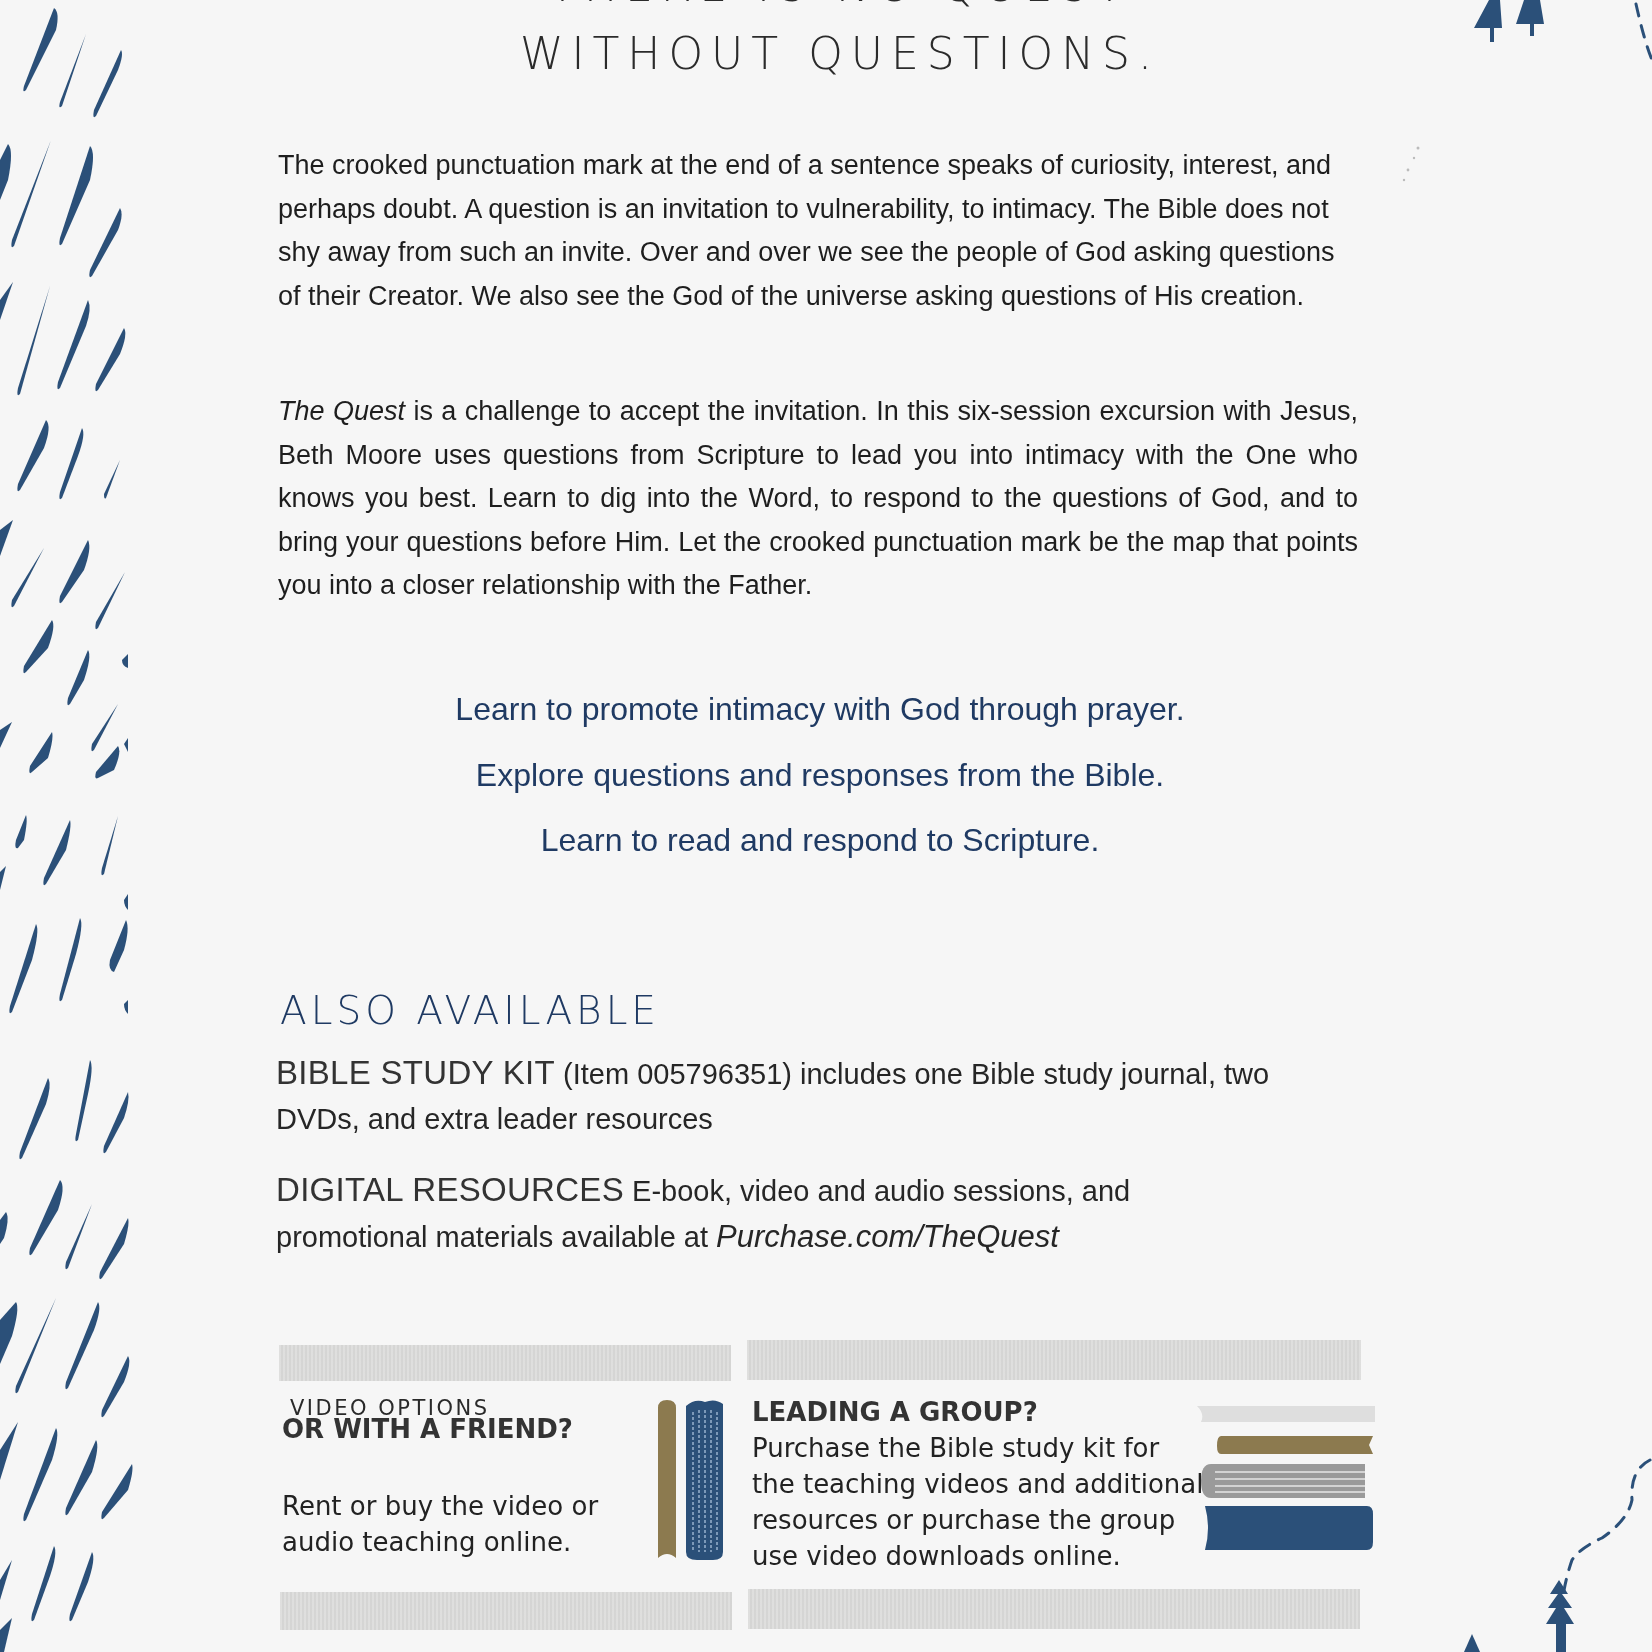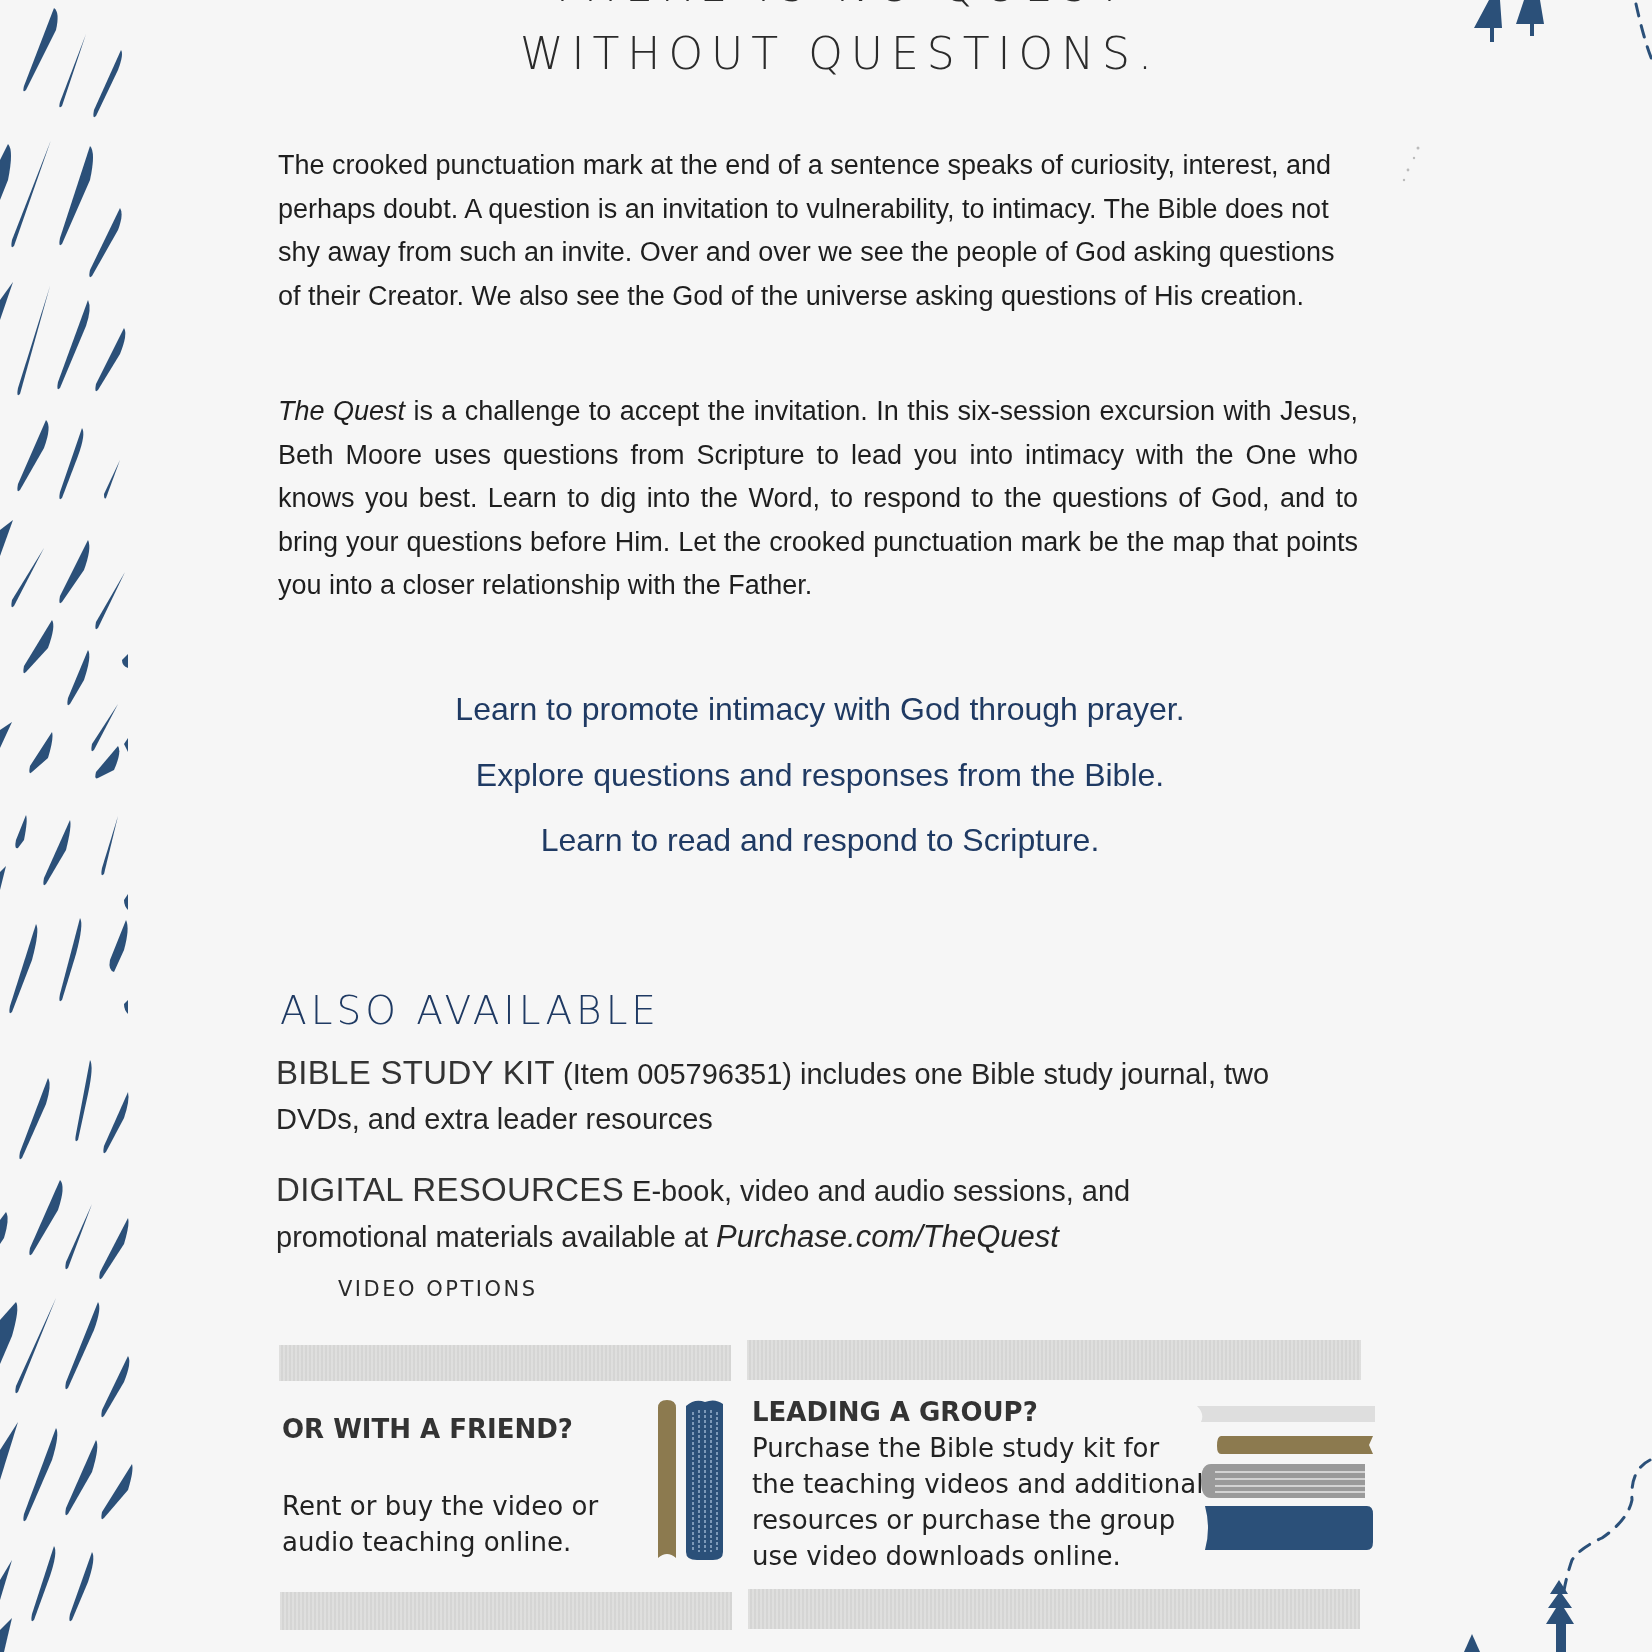--- a/index.html
+++ b/index.html
@@ -50,22 +50,22 @@
     line-height: 45px; color: #262626;
   }
   .res .label { font-size: 33px; color: #333; letter-spacing: 0.3px; }
   .res .link { font-style: italic; font-size: 31px; }
 
   .strip {
     position: absolute; background: #dcdcdb;
     background-image: repeating-linear-gradient(90deg, rgba(255,255,255,0.08) 0 2px, rgba(0,0,0,0.03) 2px 4px);
   }
   .strip-label {
-    position: absolute; left: 290px; top: 1277px;
-    font-family: "DejaVu Sans", sans-serif; font-size: 21px; letter-spacing: 2.5px; color: #2a2a2a; margin-left: 48px;
+    position: absolute; left: 290px; top: 1396px;
+    font-family: "DejaVu Sans", sans-serif; font-size: 21px; letter-spacing: 2.5px; color: #2a2a2a;
   }
   .opt-title {
     position: absolute; font-family: "DejaVu Sans", sans-serif; font-weight: bold;
     font-size: 26px; color: #333; line-height: 40px;
   }
   .opt-body {
     position: absolute; font-family: "DejaVu Sans", sans-serif;
     font-size: 26px; color: #222; line-height: 36px;
   }
 </style>

